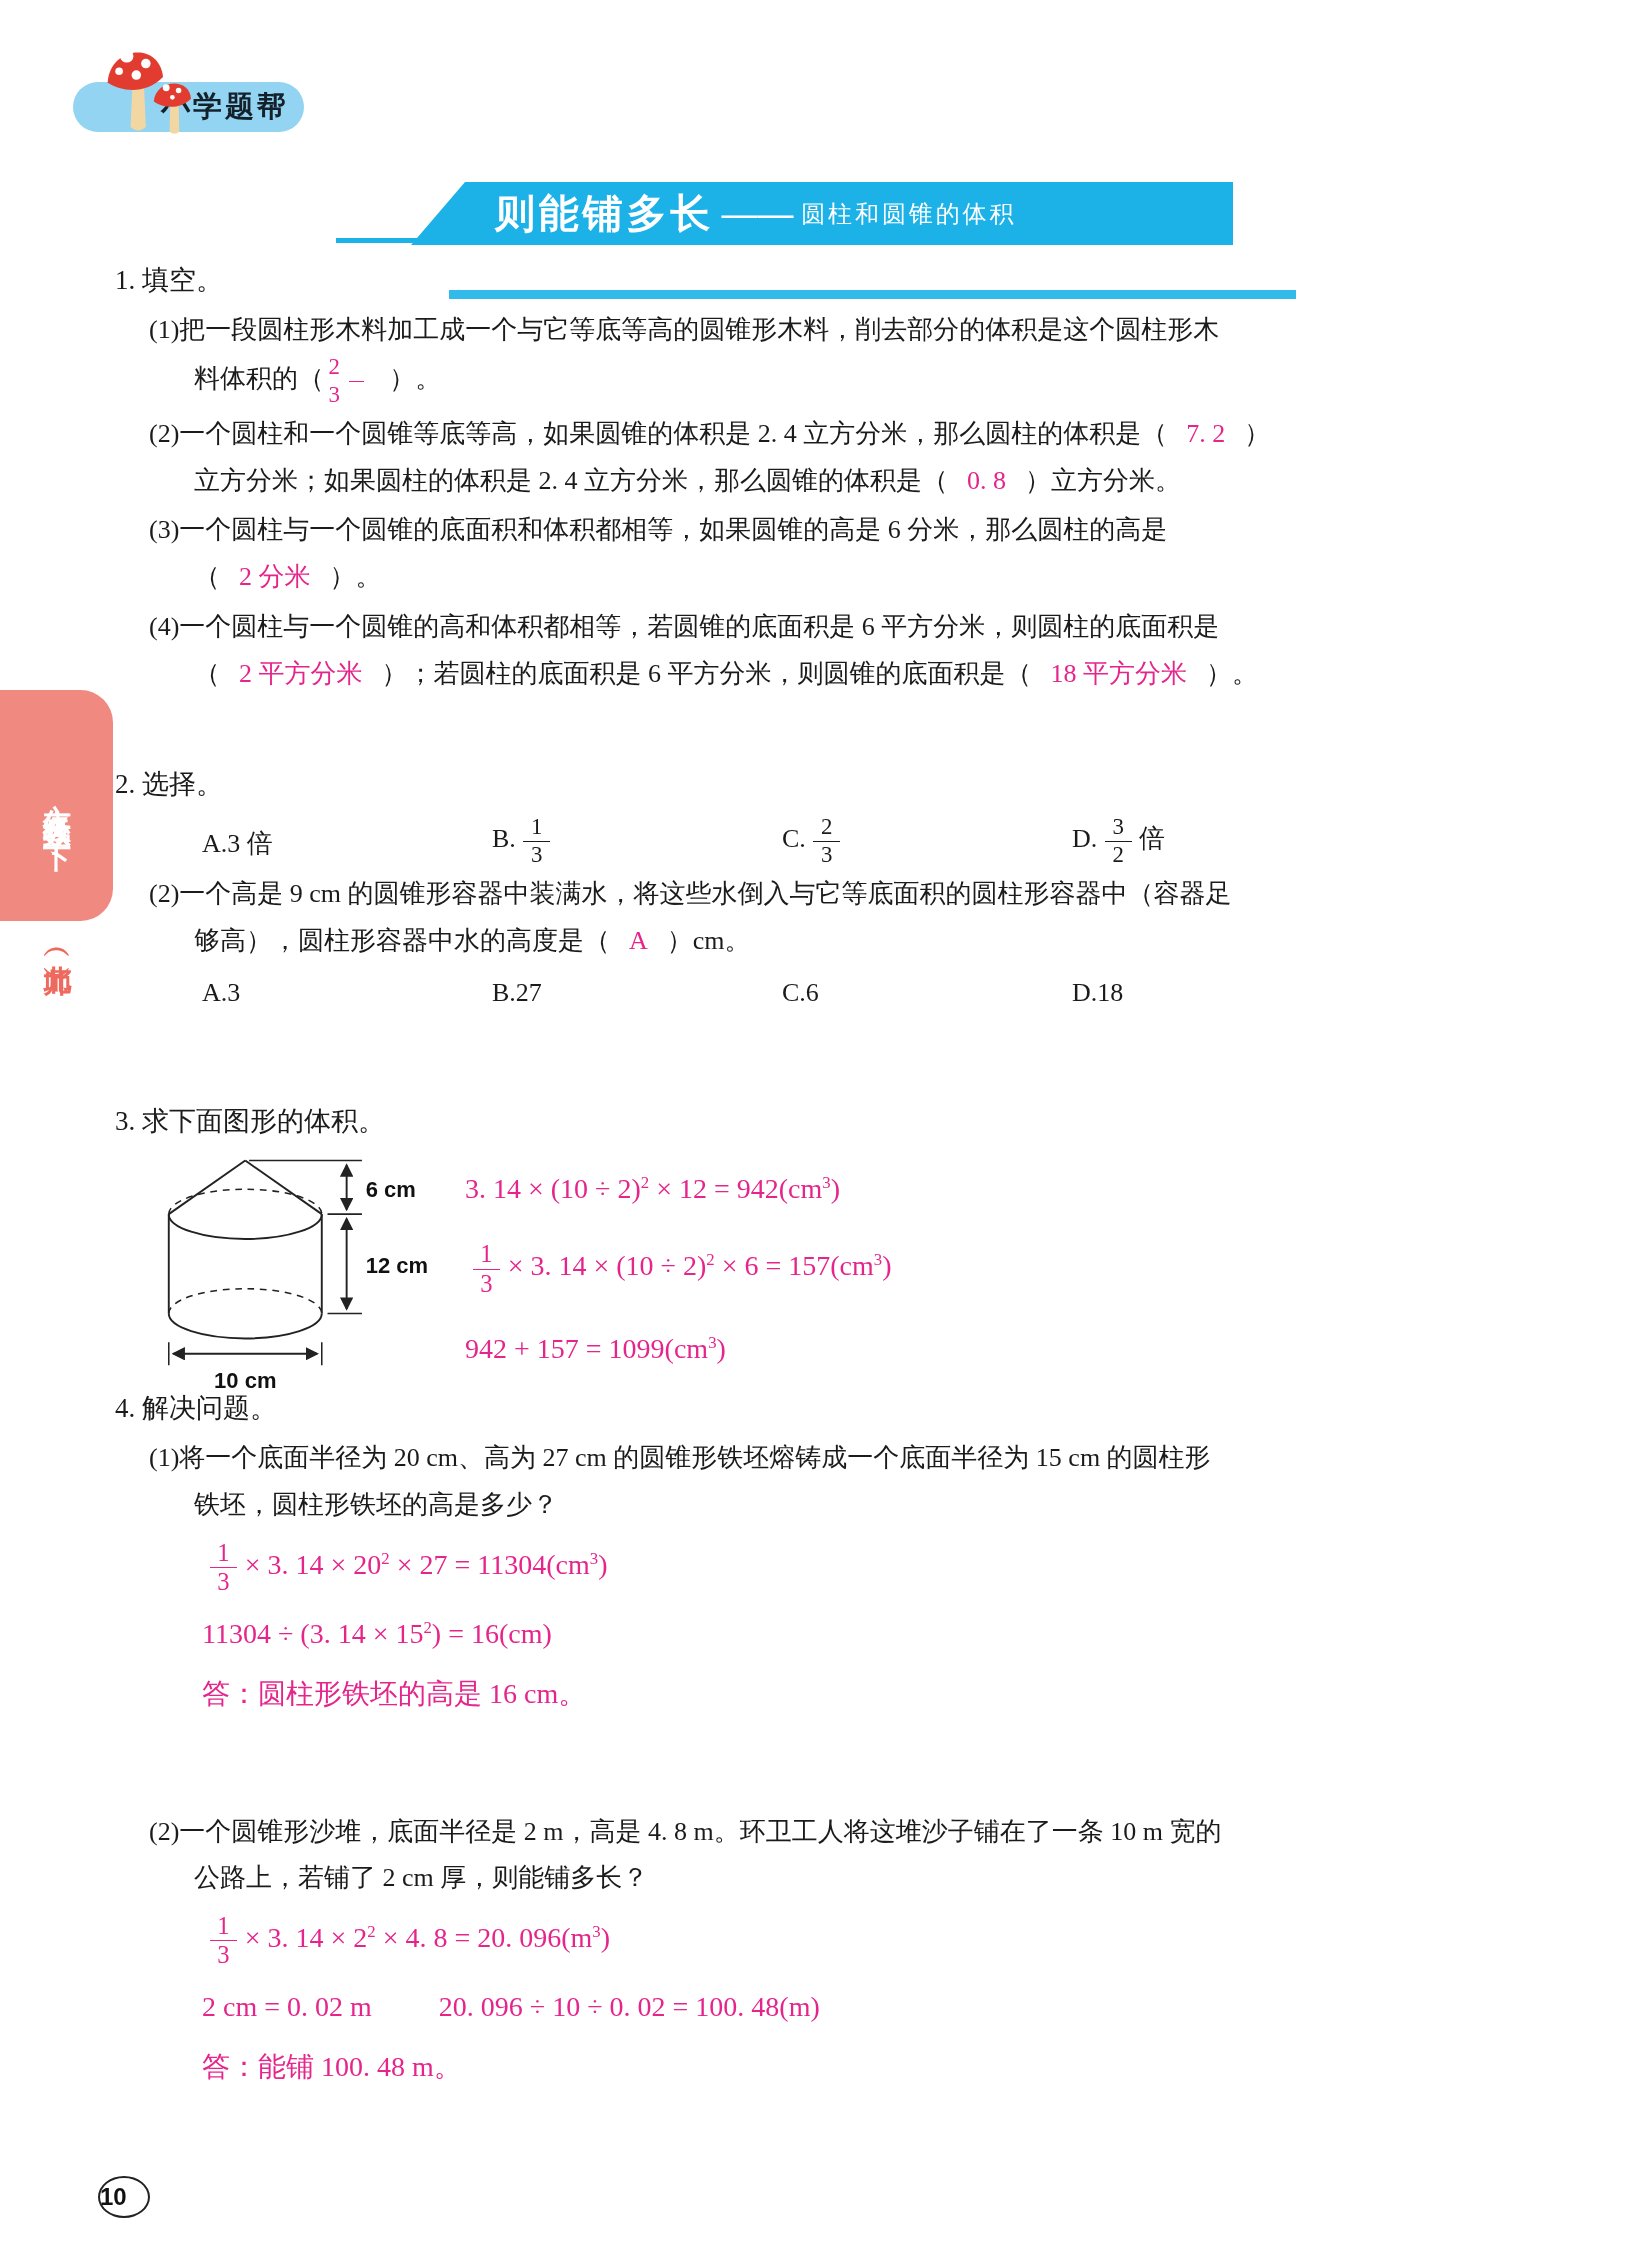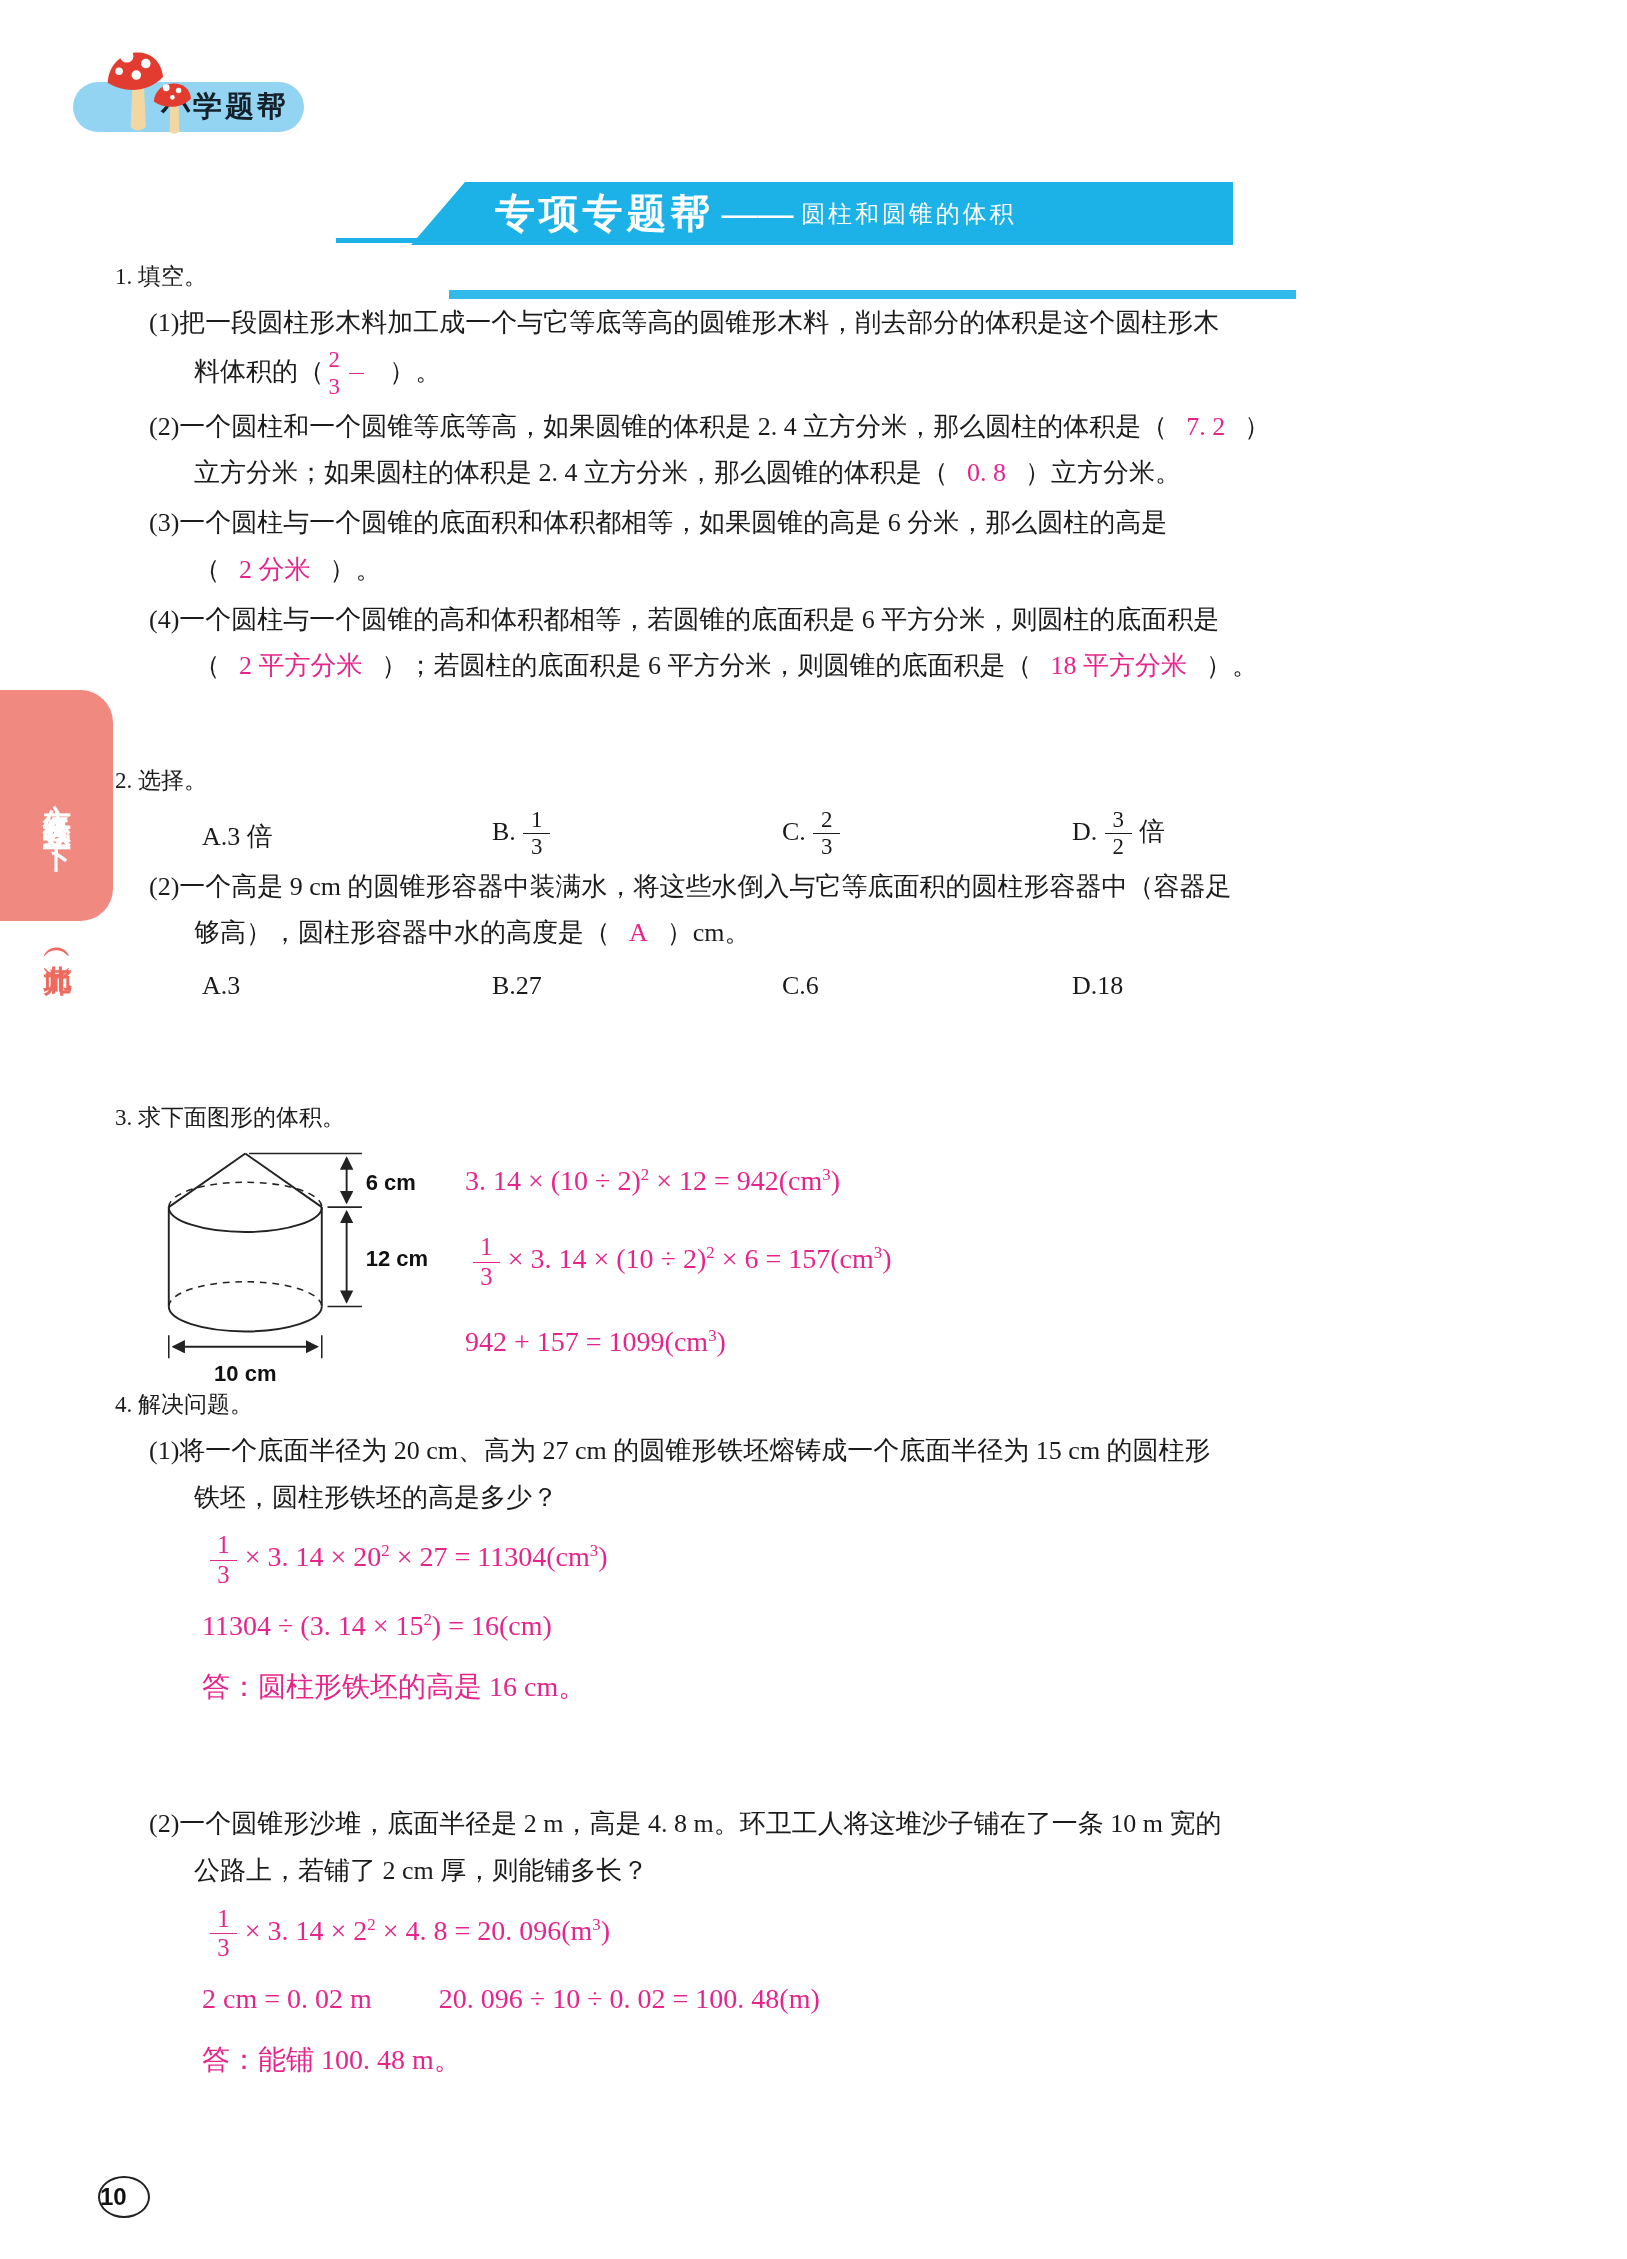--- a/index.html
+++ b/index.html
@@ -36,21 +36,21 @@
             border-radius:0 32.5px 32.5px 0;display:flex;align-items:center;justify-content:center}
   .side-tab span{writing-mode:vertical-rl;font-family:"Liberation Sans","DejaVu Sans",sans-serif;
                  font-weight:bold;color:#fff;font-size:28px;letter-spacing:5.7px}
   .side-edition{position:absolute;left:38px;top:939px;writing-mode:vertical-rl;
                 font-family:"Liberation Sans","DejaVu Sans",sans-serif;font-weight:bold;
                 color:#ee6a5e;font-size:28px;letter-spacing:3.8px}
 
   
   .q{position:absolute;left:115px;width:1413px;font-size:26px;line-height:1.8}
   .q1{top:256px}.q2{top:760px}.q3{top:1097px}.q4{top:1384px}
-  .qhead{font-size:23px}
+  .qhead{font-size:27px}
   .sub{margin-left:34px;padding-left:45px;text-indent:-45px;margin-top:2.9px}
   .ans{color:var(--accent);padding:0 19px}
   sup{font-size:.6em}
   .frac{display:inline-flex;flex-direction:column;text-align:center;vertical-align:middle;
         line-height:1.15;font-size:.88em;margin:0 7.6px}
   .frac .num{padding:0 7.6px;border-bottom:1.9px solid currentColor}
   .frac .den{padding:0 7.6px}
   .frac.ans{padding:0;margin:0 25px}
   .opts{display:flex;margin-left:87px;margin-top:5.7px;align-items:flex-end}
   .opt{width:290px}
@@ -92,21 +92,21 @@
       <path d="M30,44 L29,88 Q36,94 43,88 L42,44 Z" fill="#f2d7a2"></path>
       <path d="M6,44 C8,12 58,8 60,40 C44,56 20,54 6,44 Z" fill="#e23c30"></path>
       <circle cx="24" cy="24" r="5" fill="#fff"></circle>
       <circle cx="42" cy="28" r="4" fill="#fff"></circle>
       <circle cx="33" cy="38" r="3.4" fill="#fff"></circle>
     </g>
   </svg>
 
   <div class="banner-line-left"></div>
   <div class="banner">
-    <span class="banner-main">专项专题帮</span>
+    <span class="banner-main">则能铺多长</span>
     <span class="banner-dash">——</span>
     <span class="banner-sub">圆柱和圆锥的体积</span>
   </div>
   <div class="banner-underline"></div>
 
   <div class="side-tab">
     <span>六年级数学·下</span>
   </div>
   <div class="side-edition">（北师）</div>
 

